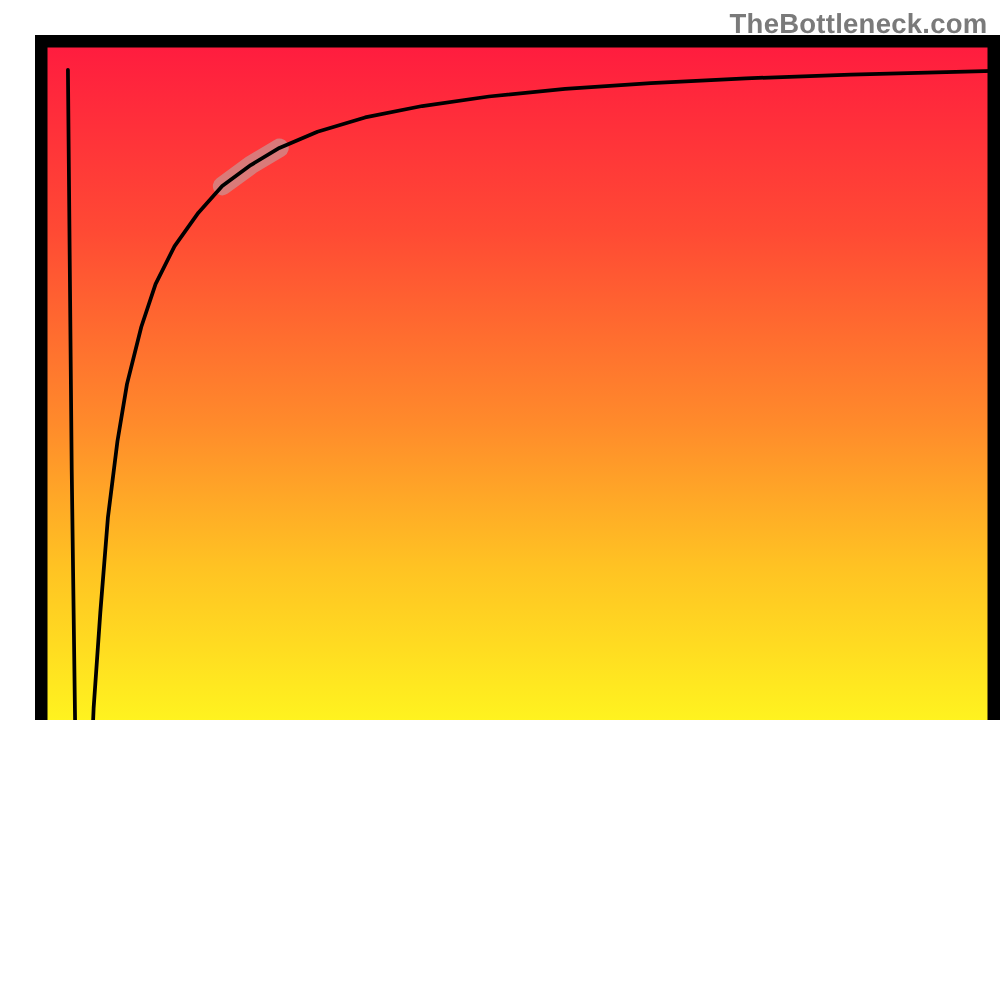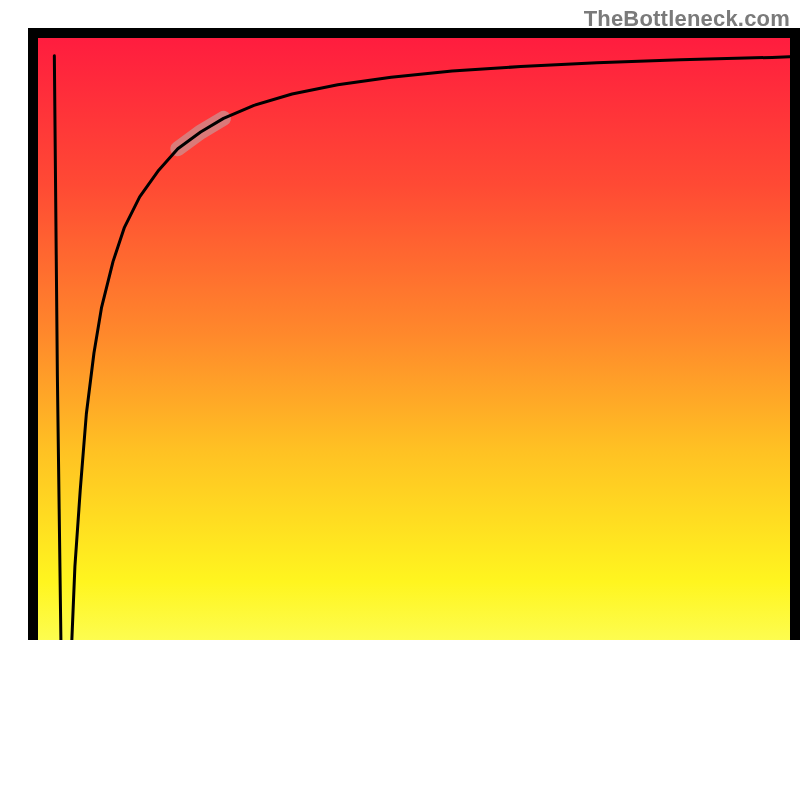--- a/index.html
+++ b/index.html
@@ -4,21 +4,21 @@
 <style>
   body {
     margin: 0;
     padding: 0;
     background: #ffffff;
     font-family: Arial, Helvetica, sans-serif;
   }
   .container {
     position: relative;
     width: 800px;
-    height: 640px;
+    height: 576px;
   }
   .watermark {
     position: absolute;
     top: 6px;
     right: 10px;
     font-size: 22px;
     font-weight: 600;
     color: #7a7a7a;
     letter-spacing: 0.2px;
     z-index: 5;

